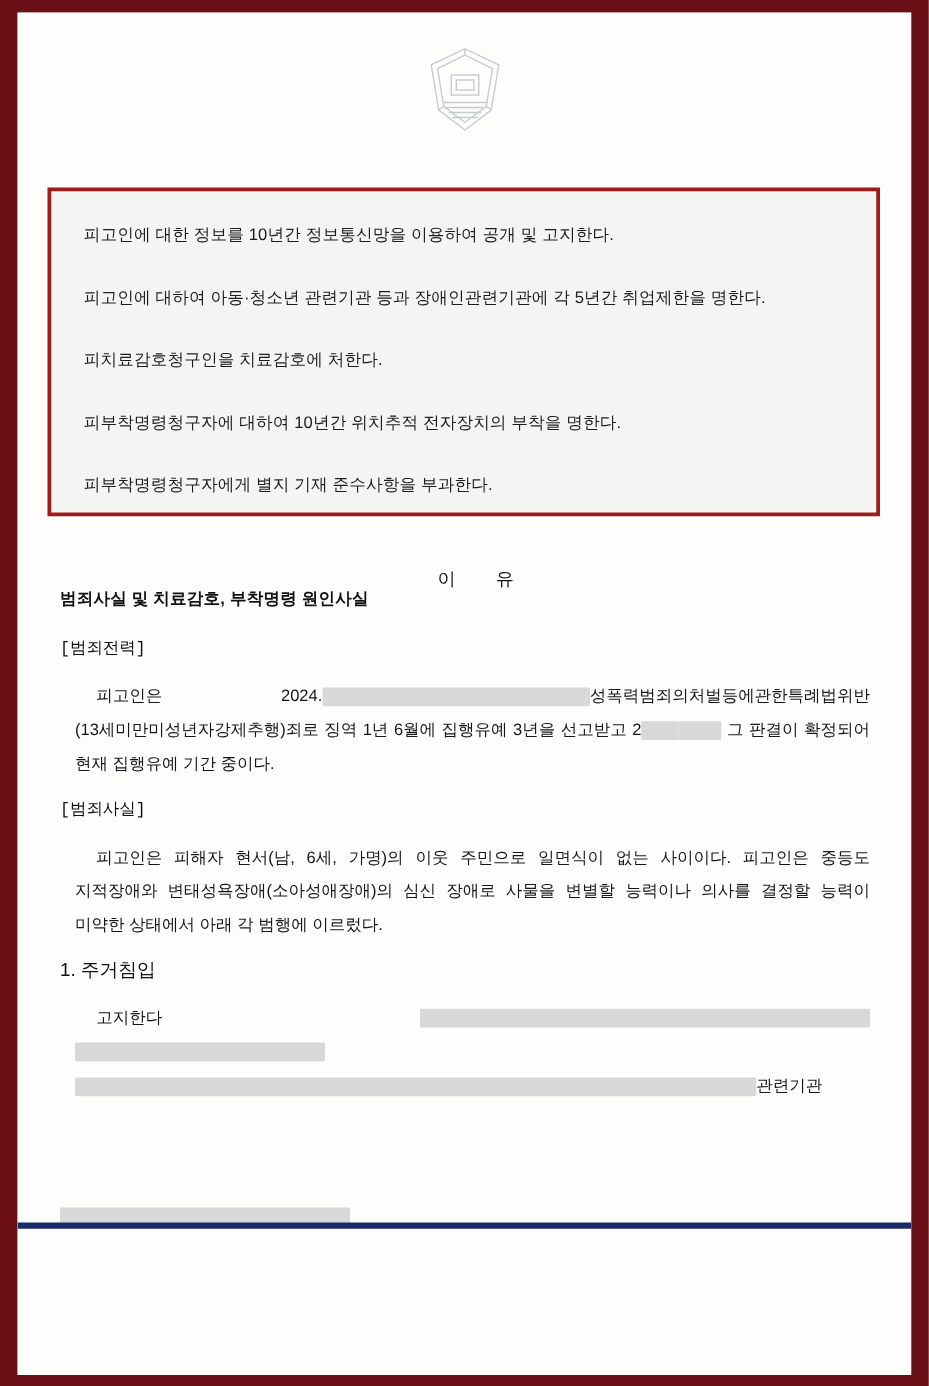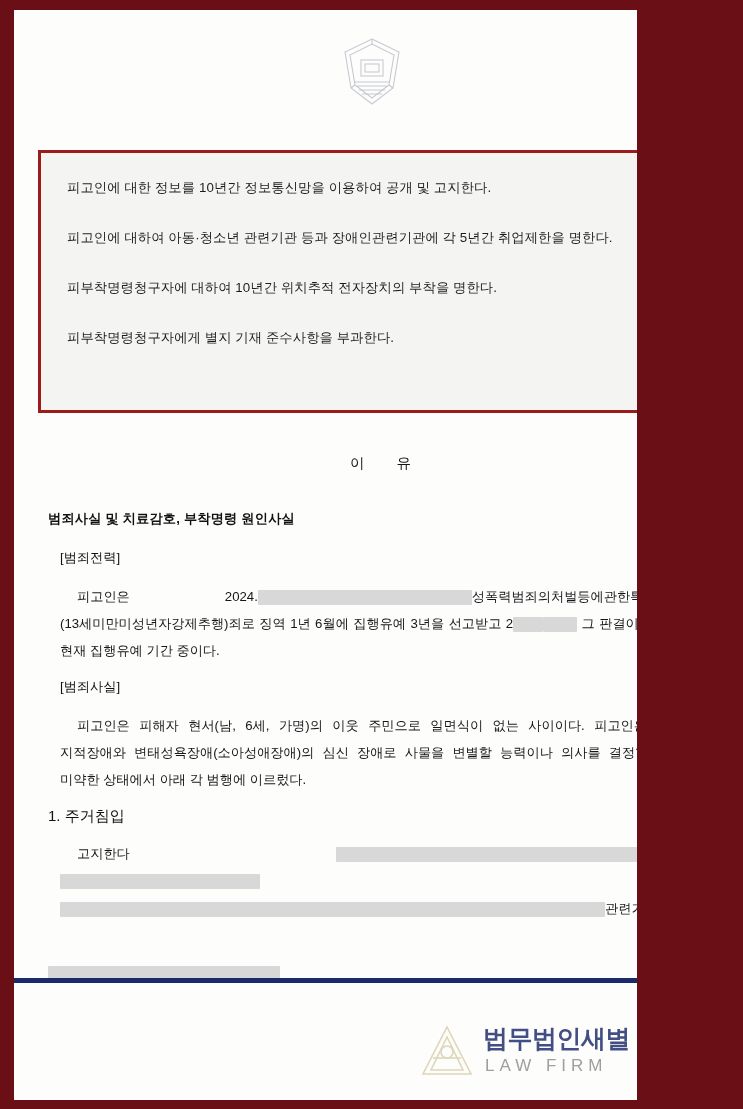--- a/index.html
+++ b/index.html
@@ -10,21 +10,21 @@
     background: #6b0f17;
     font-family: "Liberation Sans", sans-serif;
     overflow: hidden;
     position: relative;
   }
   
   #page-frame {
     position: absolute;
     left: 14px;
     top: 10px;
-    width: 623px;
+    width: 715px;
     height: 1090px;
     background: #ffffff;
     overflow: hidden;
   }
   #doc-body {
     position: absolute;
     left: 0; top: 0;
     width: 715px;
     height: 1090px;
     background: #fdfdfb;
@@ -73,34 +73,35 @@
     font-size: 14.5px;
     letter-spacing: 14px;
     color: #141414;
     font-weight: 400;
     padding-left: 32px;
   }
 
   #content {
     position: absolute;
     left: 34px;
-    top: 500px;
+    top: 460px;
     width: 648px;
   }
   .sub-head {
     font-size: 13.2px;
     font-weight: bold;
     color: #111;
     margin: 0 0 21px 0;
     letter-spacing: 0.2px;
   }
   .bracket-head {
     font-size: 13.2px;
     color: #111;
-    margin: 0 0 16px 12px;
+    margin: 0 0 16px 0;
+    font-family: Liberation Mono, monospace;
   }
   .para {
     font-size: 13.2px;
     line-height: 2.05;
     color: #16161a;
     margin: 0 0 14px 12px;
     text-align: justify;
     text-indent: 17px;
     word-break: keep-all;
   }
@@ -209,20 +210,21 @@
           <rect x="26" y="28" width="14" height="8"></rect>
           <path d="M16 46 h34 M18 50 h30 M20 54 h26 M23 58 h20"></path>
           <path d="M33 3 v6 M12 52 l4 -3 M54 52 l-4 -3"></path>
         </g>
       </svg>
     </div>
 
     <div id="ruling-box">
       <p>피고인에 대한 정보를 10년간 정보통신망을 이용하여 공개 및 고지한다.</p>
       <p>피고인에 대하여 아동·청소년 관련기관 등과 장애인관련기관에 각 5년간 취업제한을 명한다.</p>
+      <p>피치료감호청구인을 치료감호에 처한다.</p>
       <p>피부착명령청구자에 대하여 10년간 위치추적 전자장치의 부착을 명한다.</p>
       <p>피부착명령청구자에게 별지 기재 준수사항을 부과한다.</p>
     </div>
 
     <div id="reason-title">이 유</div>
 
     <div id="content">
 
       <div class="sub-head">범죄사실 및 치료감호, 부착명령 원인사실</div>
 
@@ -238,30 +240,15 @@
 
       <p class="para"><span>고지한다</span> <span class="redact r-d"></span> <span class="redact r-g"></span><br><span class="redact r-f"></span><span>관련기관</span></p>
 
     </div>
 
     <div id="cut-line">
       <span class="redact r-e"></span>
     </div>
 
     <div id="blue-rule"></div>
-    <div id="bottom-band">
-
-      <div id="firm-logo">
-        <svg id="firm-mark" viewBox="0 0 56 58">
-          <g fill="none" stroke="#b9a86a" stroke-width="1.6">
-            <path d="M28 3 L52 50 H4 Z"></path>
-            <path d="M28 13 L44 46 H12 Z"></path>
-            <path d="M14 34 h28"></path>
-            <circle cx="28" cy="28" r="6"></circle>
-          </g>
-        </svg>
-        <div id="firm-name"><span>법무법인</span><span class="accent">새별</span></div>
-        <div id="firm-sub">LAW FIRM</div>
-      </div>
-    </div>
 
   </div>
 </div>
 
 </body></html>

